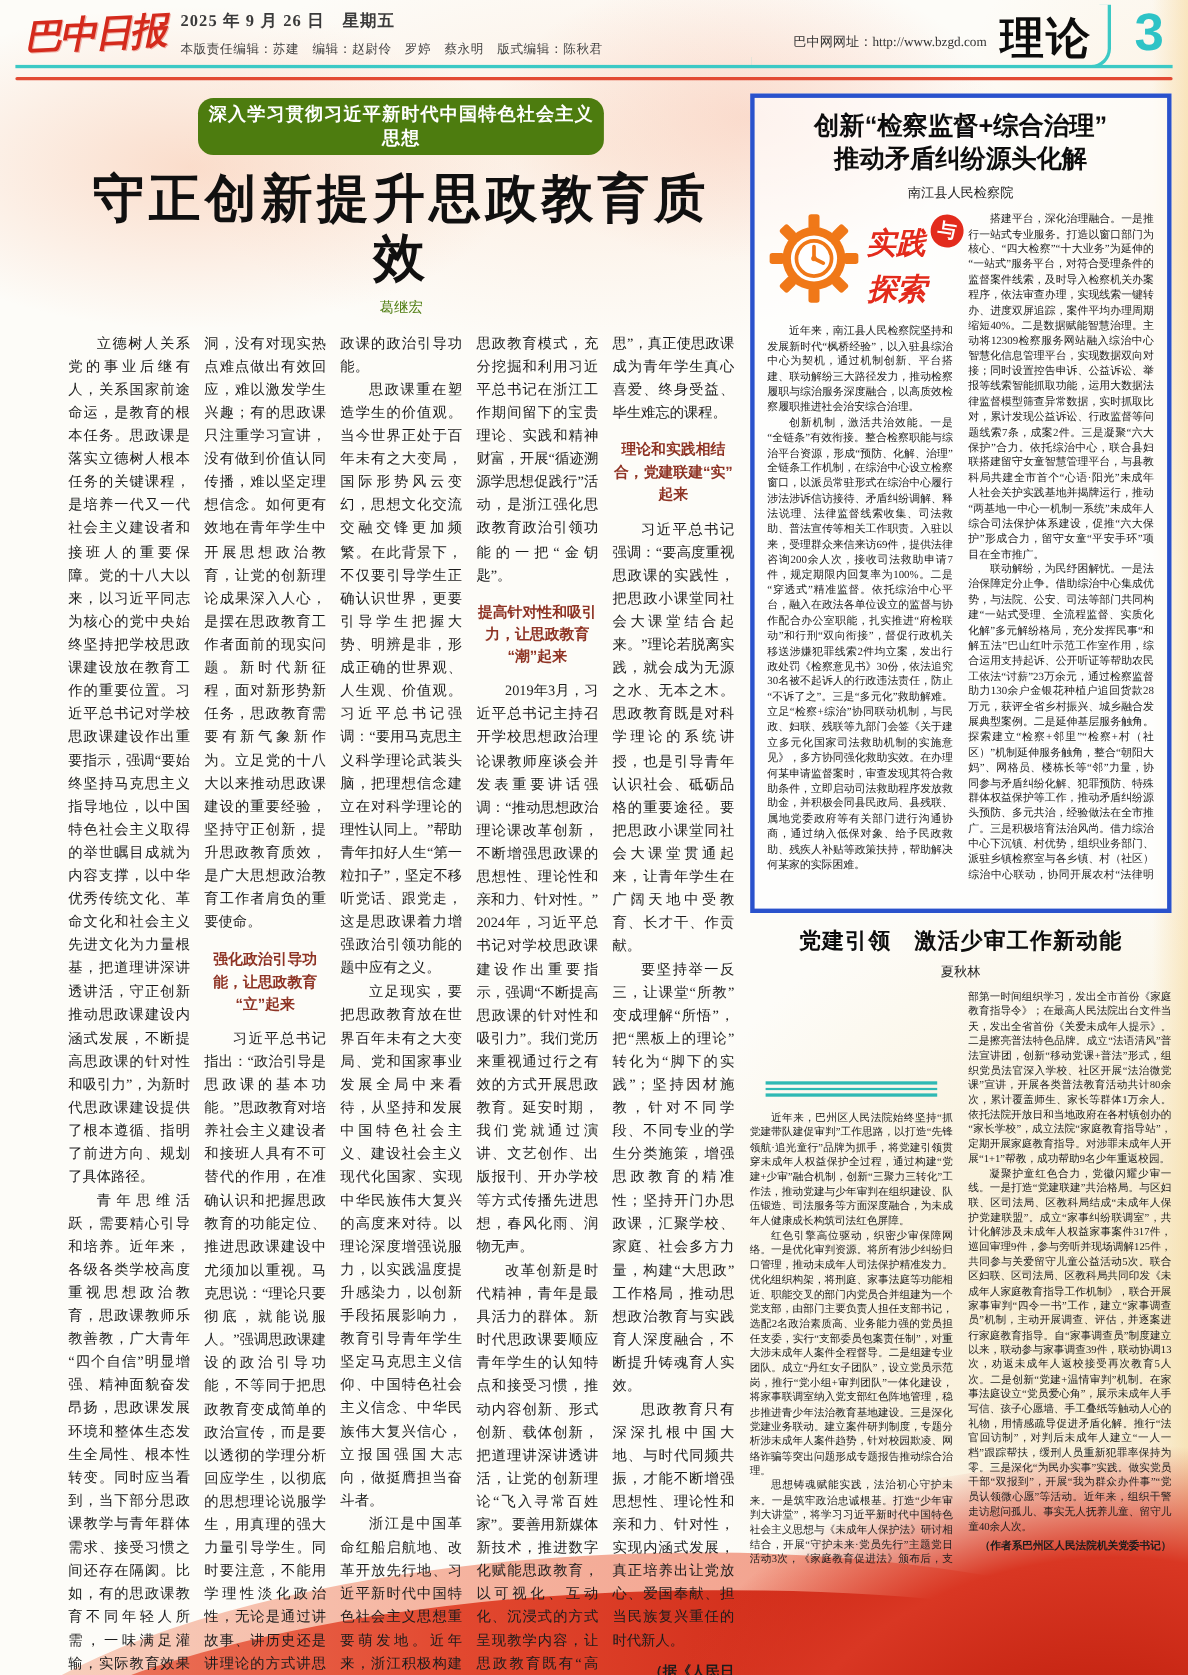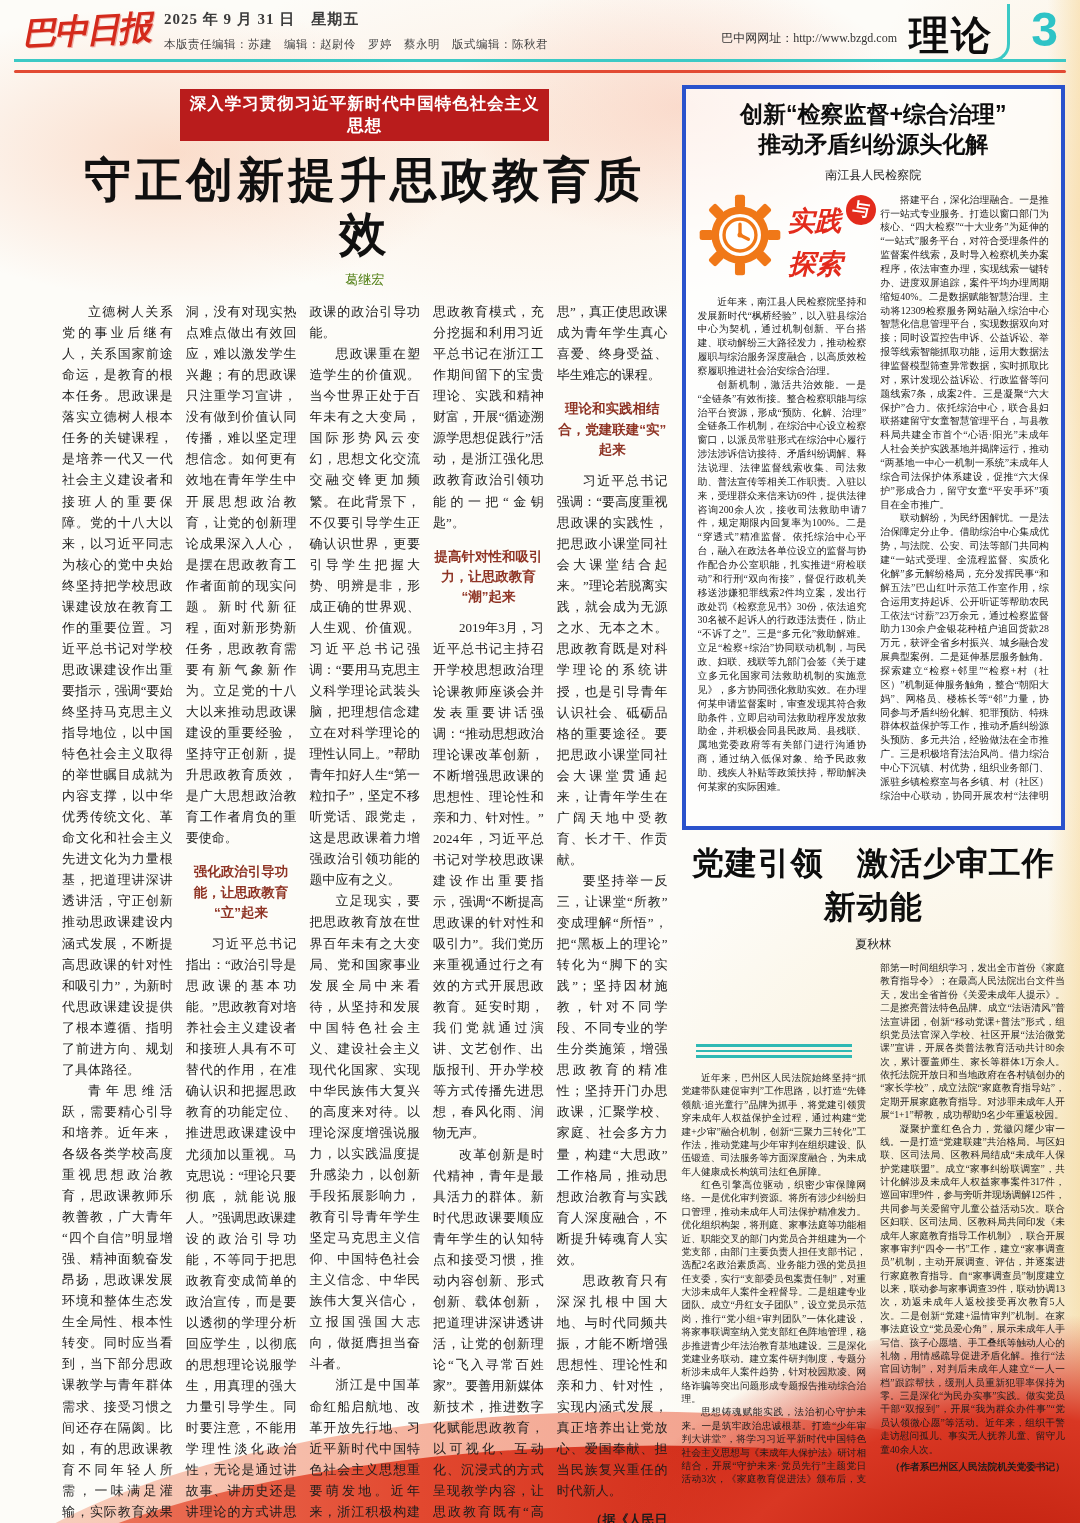--- a/index.html
+++ b/index.html
@@ -70,23 +70,23 @@
   }
   .red-rule{ height:3px; margin:8px 14px 0 14px; background:#e24a33; border-radius:2px; }
 
   
   .sheet{ display:flex; padding:10px 15px 0 62px; gap:14px; }
   .left-col{ width:608px; }
   .right-col{ width:385px; }
 
   
   .kicker-banner{
-    width:369px; margin:6px auto 0 auto; background:#b91c1c; color:#fff;
+    width:369px; margin:6px auto 0 auto; background:#4d7c0f; color:#fff;
     font-family:"Liberation Sans", sans-serif; font-weight:bold; font-size:16.5px;
-    text-align:center; padding:4px 6px; letter-spacing:1px;
+    text-align:center; padding:4px 6px; letter-spacing:1px;border-radius:14px;
   }
   .main-title{
     margin-top:12px; text-align:center;
     font-family:"Liberation Sans", sans-serif; font-weight:900; font-size:47px;
     color:#101010; letter-spacing:4px; line-height:1.15;
   }
   .main-byline{ text-align:center; font-size:13px; color:#4d7c0f; margin:10px 0 12px 0; }
   .article-cols{
     column-count:5; column-gap:13px; text-align:justify;
     font-size:13px; line-height:1.62; color:#1c1c1c;
@@ -116,21 +116,21 @@
   .pl-word1{ position:absolute; left:90px; top:10px; font-family:Liberation Serif, serif; font-style:italic; font-weight:900; font-size:27px; color:#e32b1c; }
   .pl-word2{
     position:absolute; left:148px; top:2px; width:30px; height:30px; border-radius:50%;
     background:#e32b1c; color:#fff; font-weight:900; font-size:17px;
     display:flex; align-items:center; justify-content:center; transform:rotate(8deg);
   }
   .pl-word3{ position:absolute; left:91px; top:52px; font-family:"DejaVu Serif", serif; font-style:italic; font-weight:900; font-size:27px; color:#e32b1c; }
 
   
   .party-article{ margin-top:12px; }
-  .party-title{ text-align:center; font-family:"Liberation Sans", sans-serif; font-weight:900; color:#0d0d0d; font-size:32px; letter-spacing:1px; }
+  .party-title{ text-align:center; font-family:"Liberation Sans", sans-serif; font-weight:900; color:#0d0d0d; font-size:20px; letter-spacing:1px; }
   .party-byline{ text-align:center; font-size:12px; color:#222; margin:6px 0 8px 0; }
   .party-cols{
     columns:2; column-gap:14px; text-align:justify;
     font-size:9.7px; line-height:1.38; color:#1c1c1c;
   }
   .party-cols .para{ text-indent:2em; }
   .party-cols .attr-line{ text-align:right; font-weight:bold; text-indent:0; margin-top:4px; }
 
   .party-logo{ width:100%; height:104px; break-inside:avoid; margin-bottom:6px; position:relative; }
   .ydfs-row{ display:flex; align-items:center; justify-content:center; gap:6px; height:78px; }
@@ -143,21 +143,21 @@
 
 <div id="page">
   <div class="bg-layer bg-warm"></div>
   <div class="bg-layer bg-cream"></div>
 
   <div class="content">
 
     <div class="masthead">
       <div class="paper-name">巴中日报</div>
       <div class="mast-mid">
-        <div class="date-line">2025 年 9 月 31 日　星期五</div>
+        <div class="date-line">2025 年 9 月 26 日　星期五</div>
         <div class="editors-line">本版责任编辑：苏建　编辑：赵尉伶　罗婷　蔡永明　版式编辑：陈秋君</div>
       </div>
       <div class="section-wrap">
         <span class="site-url">巴中网网址：http://www.bzgd.com</span>
         <span class="section-name">理论</span>
       </div>
       <div class="page-no">3</div>
     </div>
     <div class="red-rule"></div>
 

